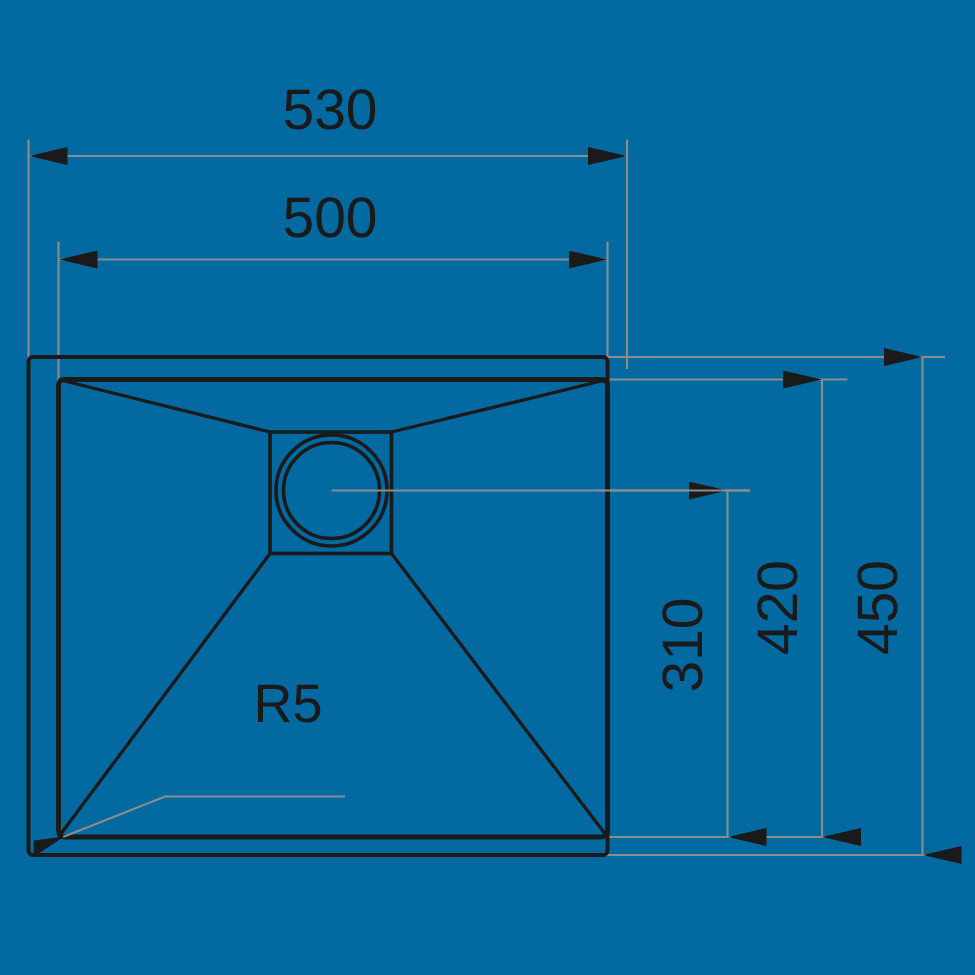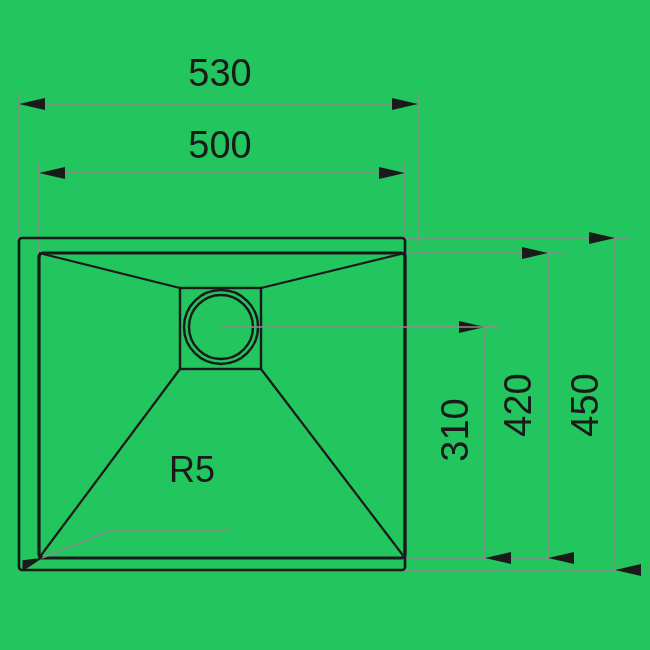--- a/index.html
+++ b/index.html
@@ -4,21 +4,21 @@
 <style>
   html, body {
     margin: 0;
     padding: 0;
     background: #ffffff;
   }
   #canvas-wrap {
     position: relative;
     width: 650px;
     height: 650px;
-    background: #22c55e;
+    background: #0369a1;
     overflow: hidden;
     font-family: "Liberation Sans", sans-serif;
   }
   svg.drawing {
     position: absolute;
     left: 0;
     top: 0;
     width: 650px;
     height: 650px;
     display: block;

